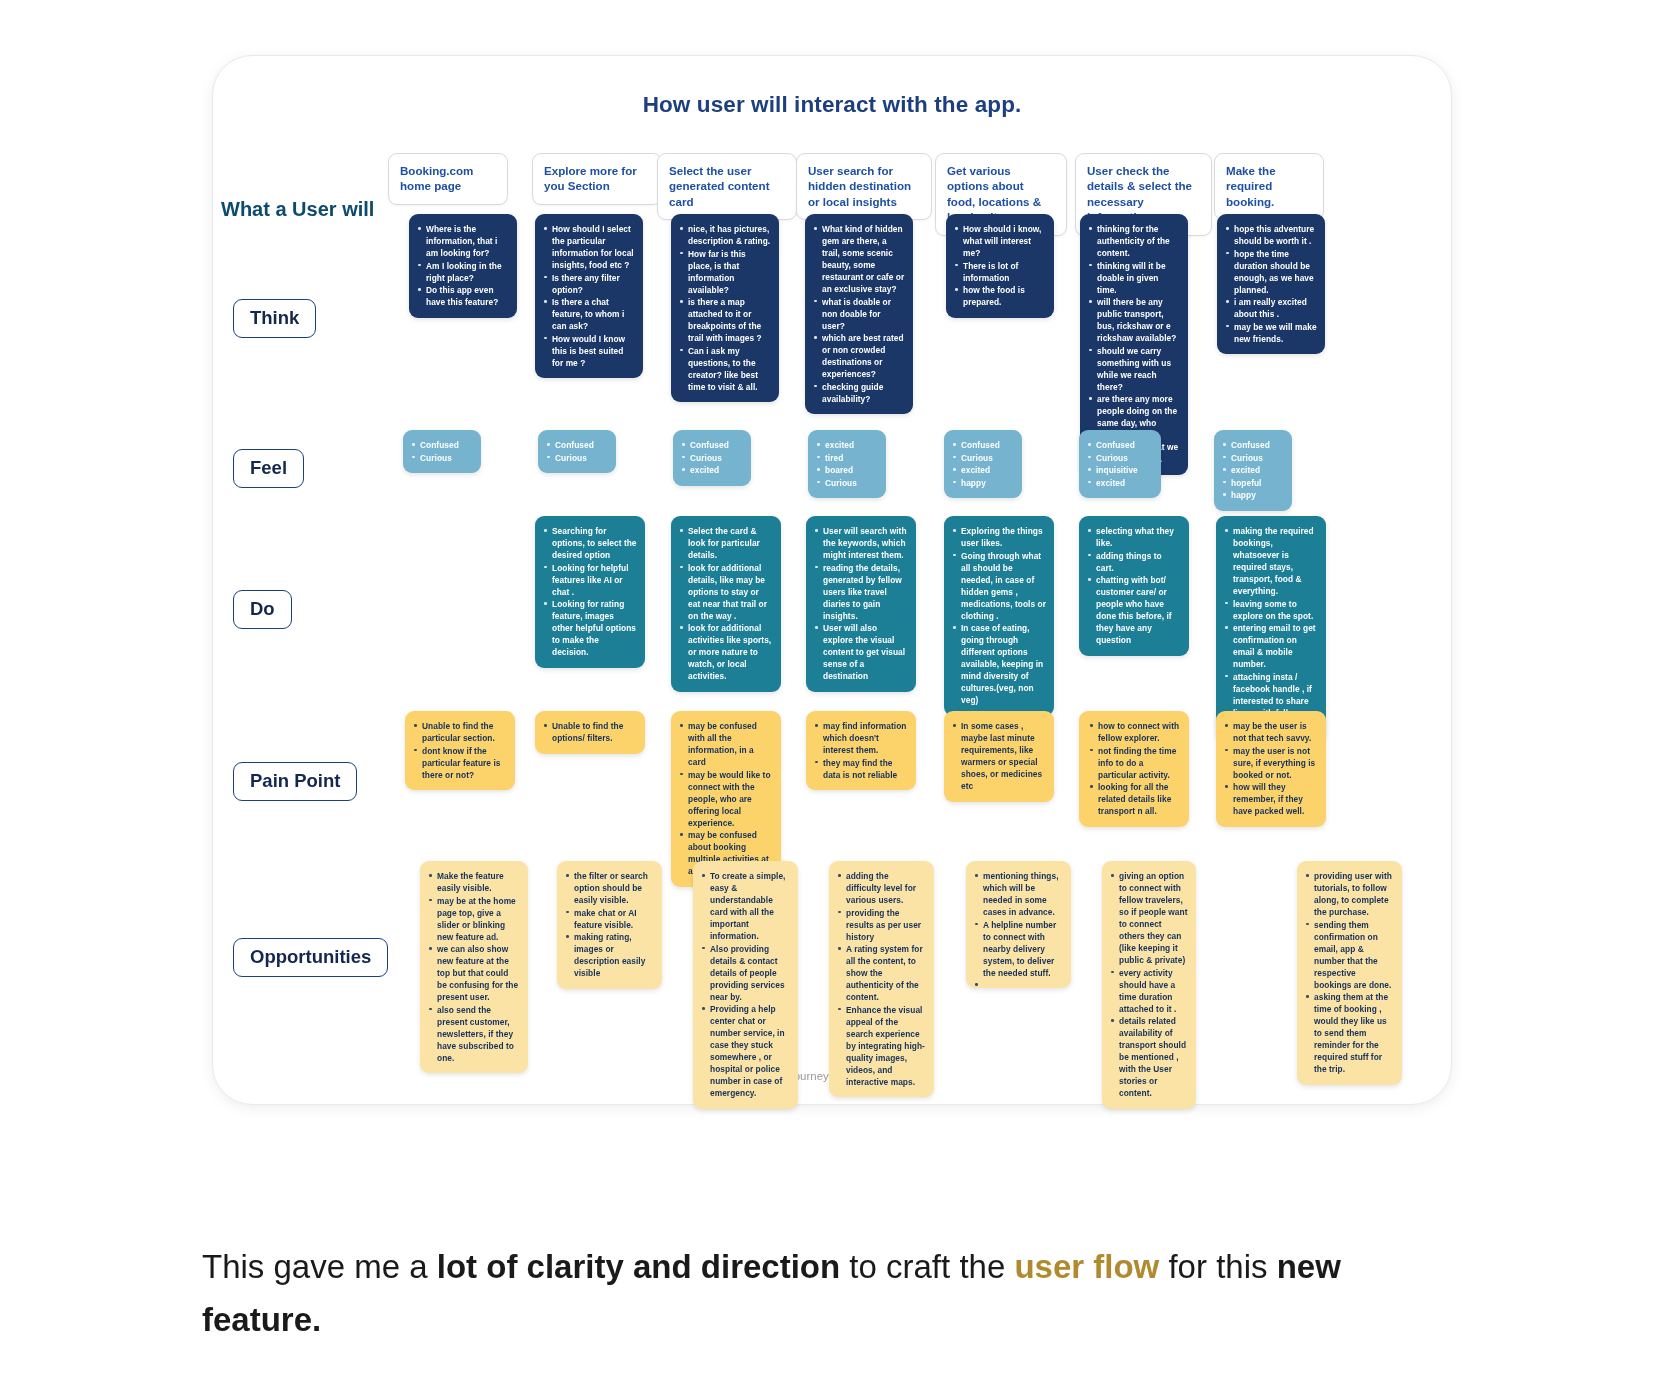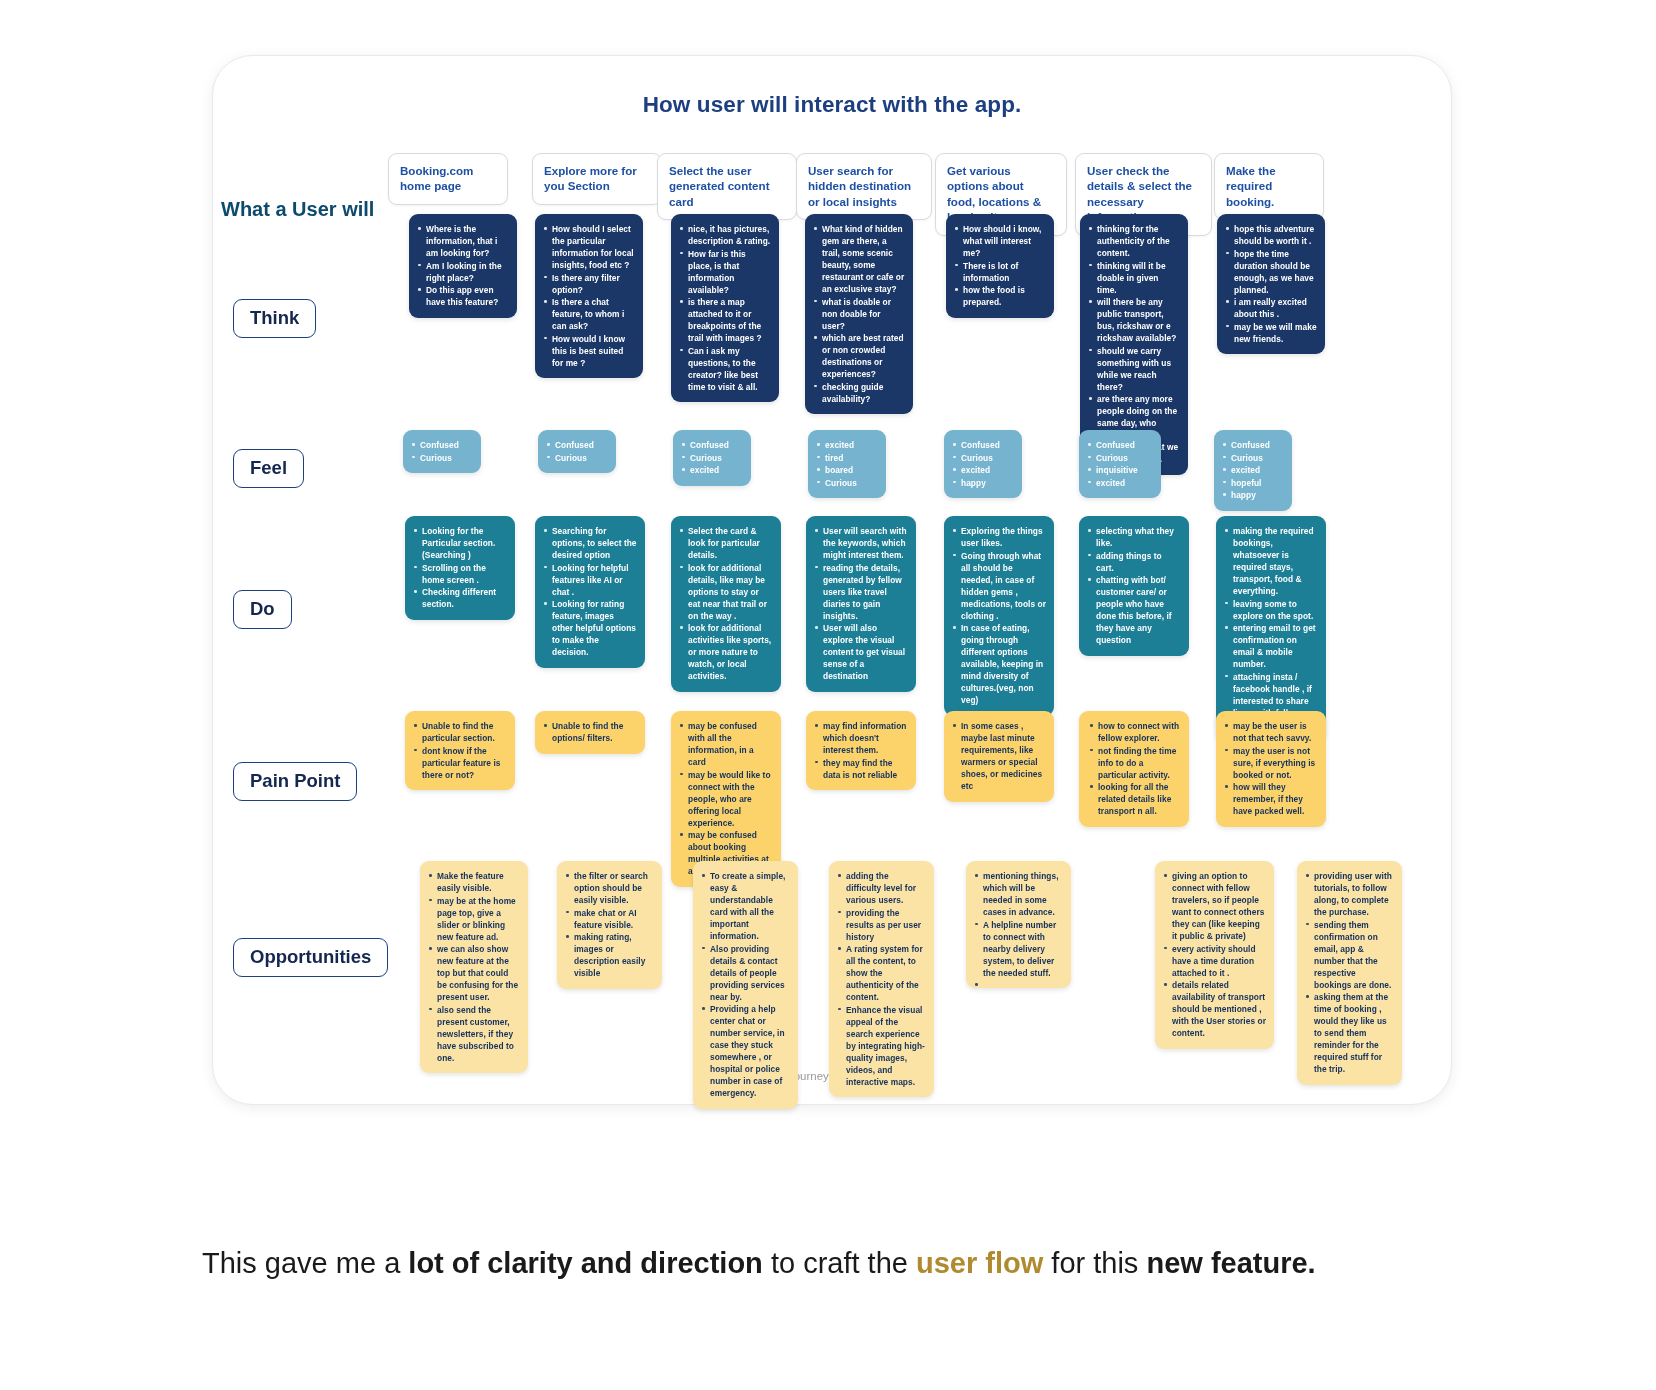--- a/index.html
+++ b/index.html
@@ -105,21 +105,21 @@
   .card.feel  { background: #76b3ce; color: #ffffff; }
   .card.do    { background: #1c7f96; color: #ffffff; }
   .card.pain  { background: #fcd36b; color: #14325e; }
   .card.opp   { background: #fbe2a5; color: #14325e; }
 
   
   .caption {
     position: absolute;
     left: 202px; top: 1240px;
     width: 1230px;
-    font-size: 29px;
+    font-size: 33px;
     line-height: 1.62;
     color: #1a1a1a;
     font-weight: normal;
   }
   .caption b { font-weight: bold; }
   .caption .accent { color: #b08a2e; font-weight: bold; }
 </style>
 </head>
 <body>
 
@@ -246,27 +246,20 @@
     <div class="card feel" style="left:1001px; top:374px; width:78px;">
         <ul>
           <li>Confused</li>
           <li>Curious</li>
           <li>excited</li>
           <li>hopeful</li>
           <li>happy</li>
         </ul>
       </div>
 
-    <div class="card do" style="left:192px; top:460px; width:110px;">
-        <ul>
-          <li>Looking for the Particular section. (Searching )</li>
-          <li>Scrolling on the home screen .</li>
-          <li>Checking different section.</li>
-        </ul>
-      </div>
     <div class="card do" style="left:322px; top:460px; width:110px;">
         <ul>
           <li>Searching for options, to select the desired option</li>
           <li>Looking for helpful features like AI or chat .</li>
           <li>Looking for rating feature, images other helpful options to make the decision.</li>
         </ul>
       </div>
     <div class="card do" style="left:458px; top:460px; width:110px;">
         <ul>
           <li>Select the card &amp; look for particular details.</li>
@@ -378,21 +371,21 @@
           <li>Enhance the visual appeal of the search experience by integrating high-quality images, videos, and interactive maps.</li>
         </ul>
       </div>
     <div class="card opp" style="left:753px; top:805px; width:105px;">
         <ul>
           <li>mentioning things, which will be needed in some cases in advance.</li>
           <li>A helpline number to connect with nearby delivery system, to deliver the needed stuff.</li>
           <li></li>
         </ul>
       </div>
-    <div class="card opp" style="left:942px; top:805px; width:119px;">
+    <div class="card opp" style="left:889px; top:805px; width:94px;">
         <ul>
           <li>giving an option to connect with fellow travelers, so if people want to connect others they can (like keeping it public &amp; private)</li>
           <li>every activity should have a time duration attached to it .</li>
           <li>details related availability of transport should be mentioned , with the User stories or content.</li>
         </ul>
       </div>
     <div class="card opp" style="left:1084px; top:805px; width:105px;">
         <ul>
           <li>providing user with tutorials, to follow along, to complete the purchase.</li>
           <li>sending them confirmation on email, app &amp; number that the respective bookings are done.</li>

